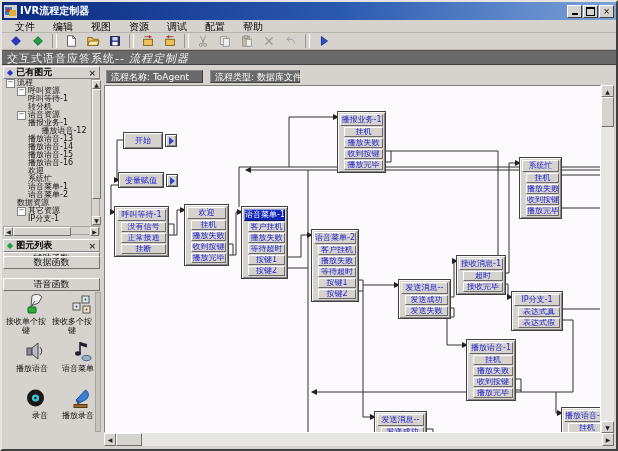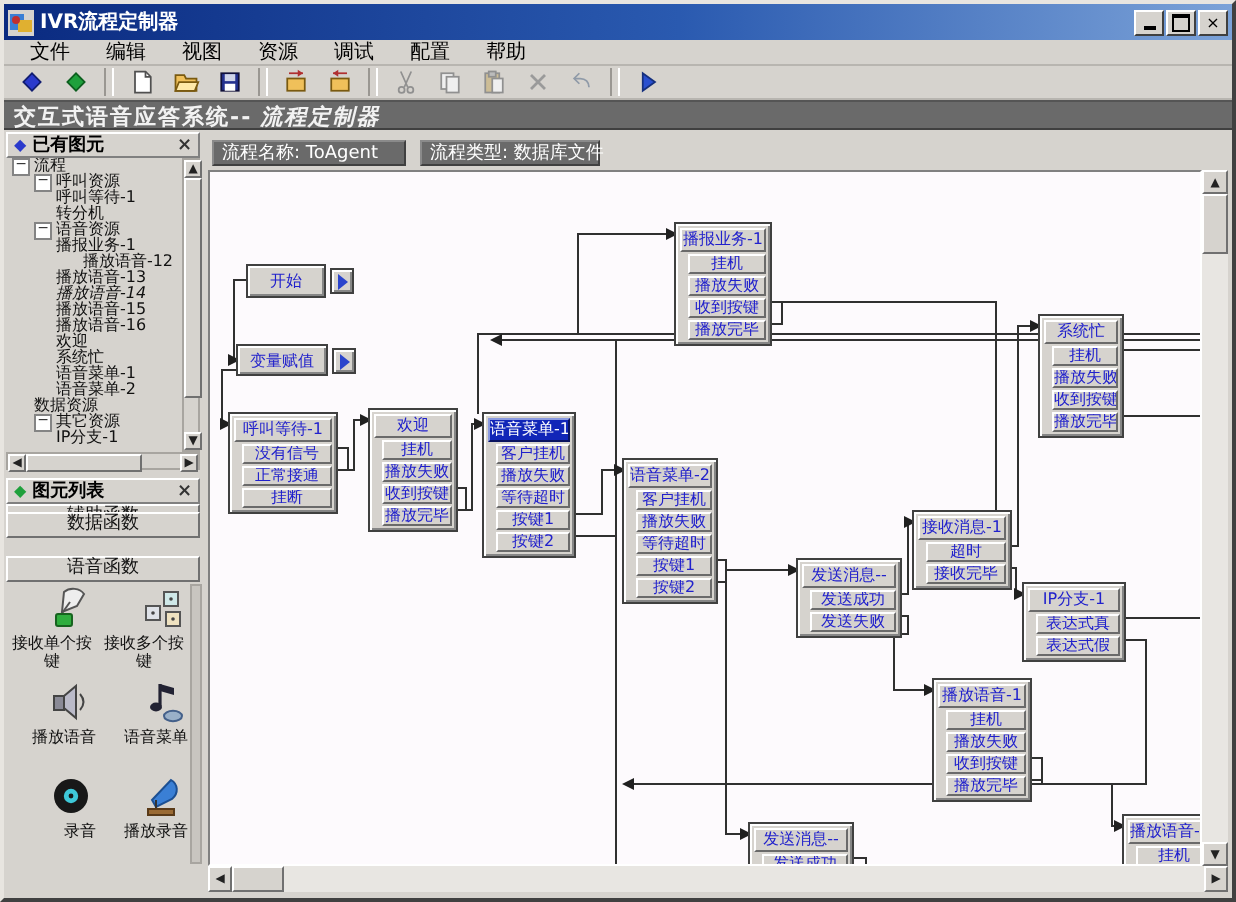--- a/index.html
+++ b/index.html
@@ -24,21 +24,21 @@
   .menu-item{font-size:10px;color:#000;padding:0 9px;height:13px;line-height:13px;white-space:nowrap;}
   
   #toolbar{left:0;top:31px;width:614px;height:17px;display:flex;align-items:center;
      border-bottom:1px solid #b8b5b0;padding-left:3px;box-sizing:border-box;}
   .tbtn{width:20px;height:15px;display:flex;align-items:center;justify-content:center;
      border:1px solid transparent;}
   .tbtn svg{width:14px;height:14px;}
   .tsep{width:3px;height:14px;border-left:1px solid #9a9792;border-right:1px solid #fff;margin:0 3px;}
   
   #banner{left:0;top:48px;width:614px;height:15px;background:#6a6a6a;color:#f2f2f2;
-     font-size:11px;font-weight:bold;line-height:15px;padding-left:5px;box-sizing:border-box;
+     font-size:11px;font-weight:normal;line-height:15px;padding-left:5px;box-sizing:border-box;
      border-top:1px solid #555;border-bottom:1px solid #404040;letter-spacing:1px;white-space:nowrap;}
   #banner .it{font-style:italic;margin-left:4px;}
   
   .phdr{left:1px;width:97px;height:13px;background:#d6d3ce;border:1px solid;
      border-color:#fff #808080 #808080 #fff;display:flex;align-items:center;
      font-size:9px;font-weight:bold;box-sizing:border-box;padding:0 3px;}
   .phdr .dia{font-size:8px;margin-right:3px;}
   .phdr .x{margin-left:auto;font-size:9px;color:#333;}
   #tree{left:1px;top:77px;width:97px;height:147px;overflow:hidden;background:#d6d3ce;}
   .trow{height:8px;line-height:8px;font-size:8px;color:#111;white-space:nowrap;display:flex;align-items:center;}
@@ -231,21 +231,21 @@
       </div>
       <div class="trow" style="padding-left: 25px;">
         <span>播报业务-1</span>
       </div>
       <div class="trow" style="padding-left: 25px; justify-content: center;">
         <span>播放语音-12</span>
       </div>
       <div class="trow" style="padding-left: 25px;">
         <span>播放语音-13</span>
       </div>
-      <div class="trow" style="padding-left: 25px; font-style: italic;">
+      <div class="trow" style="padding-left: 25px;">
         <span>播放语音-14</span>
       </div>
       <div class="trow" style="padding-left: 25px;">
         <span>播放语音-15</span>
       </div>
       <div class="trow" style="padding-left: 25px;">
         <span>播放语音-16</span>
       </div>
       <div class="trow" style="padding-left: 25px;">
         <span>欢迎</span>

